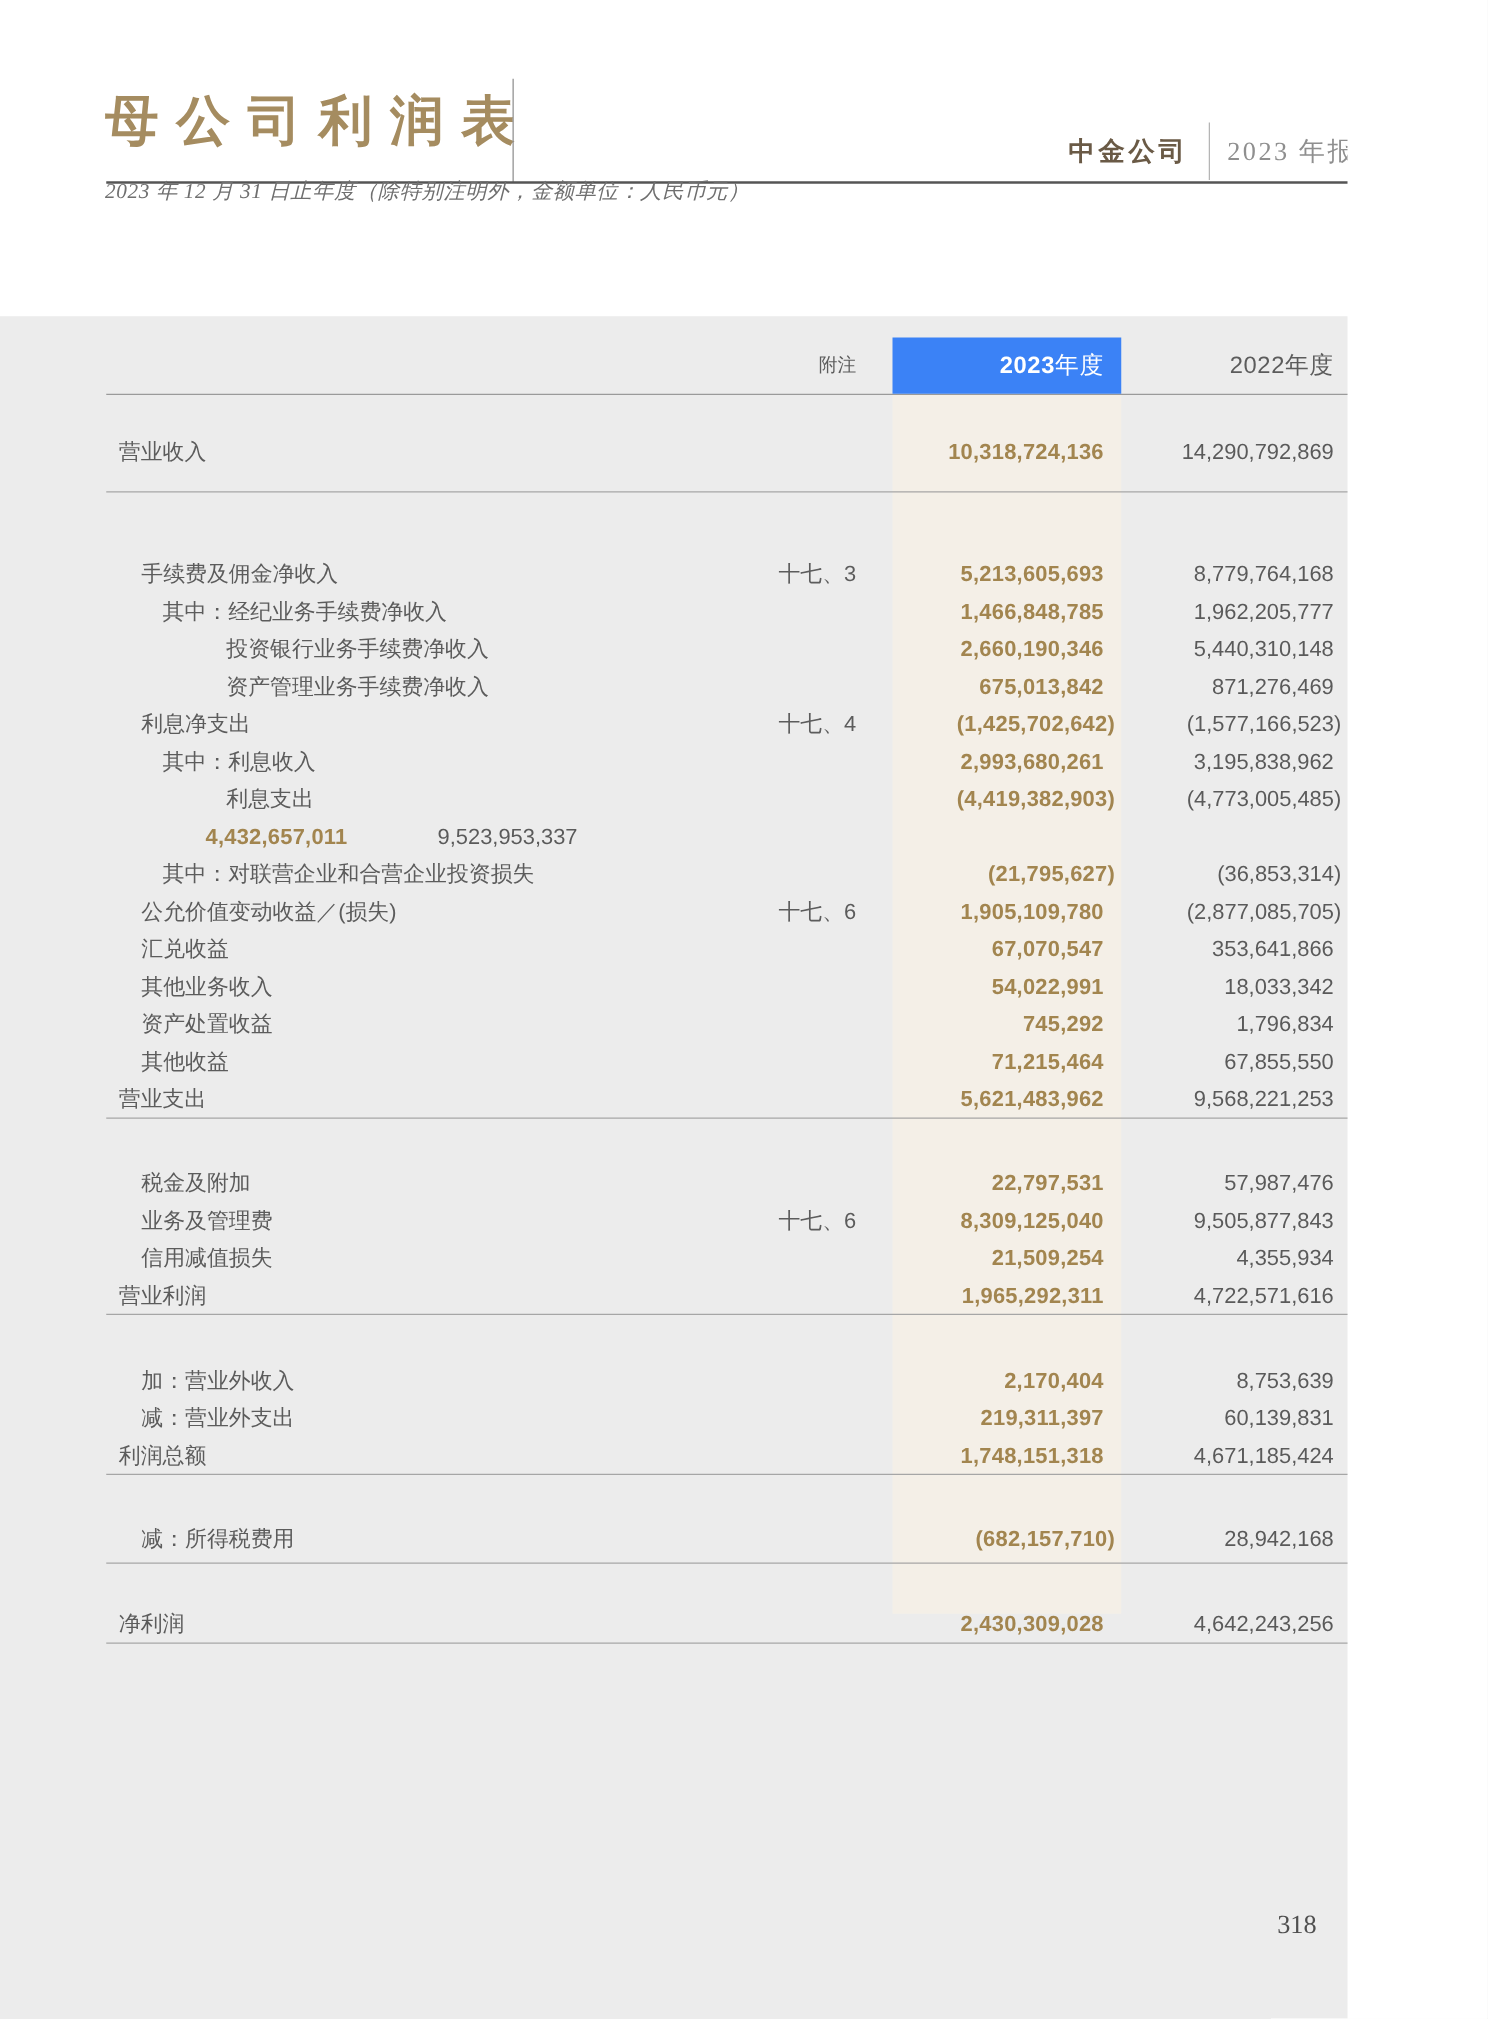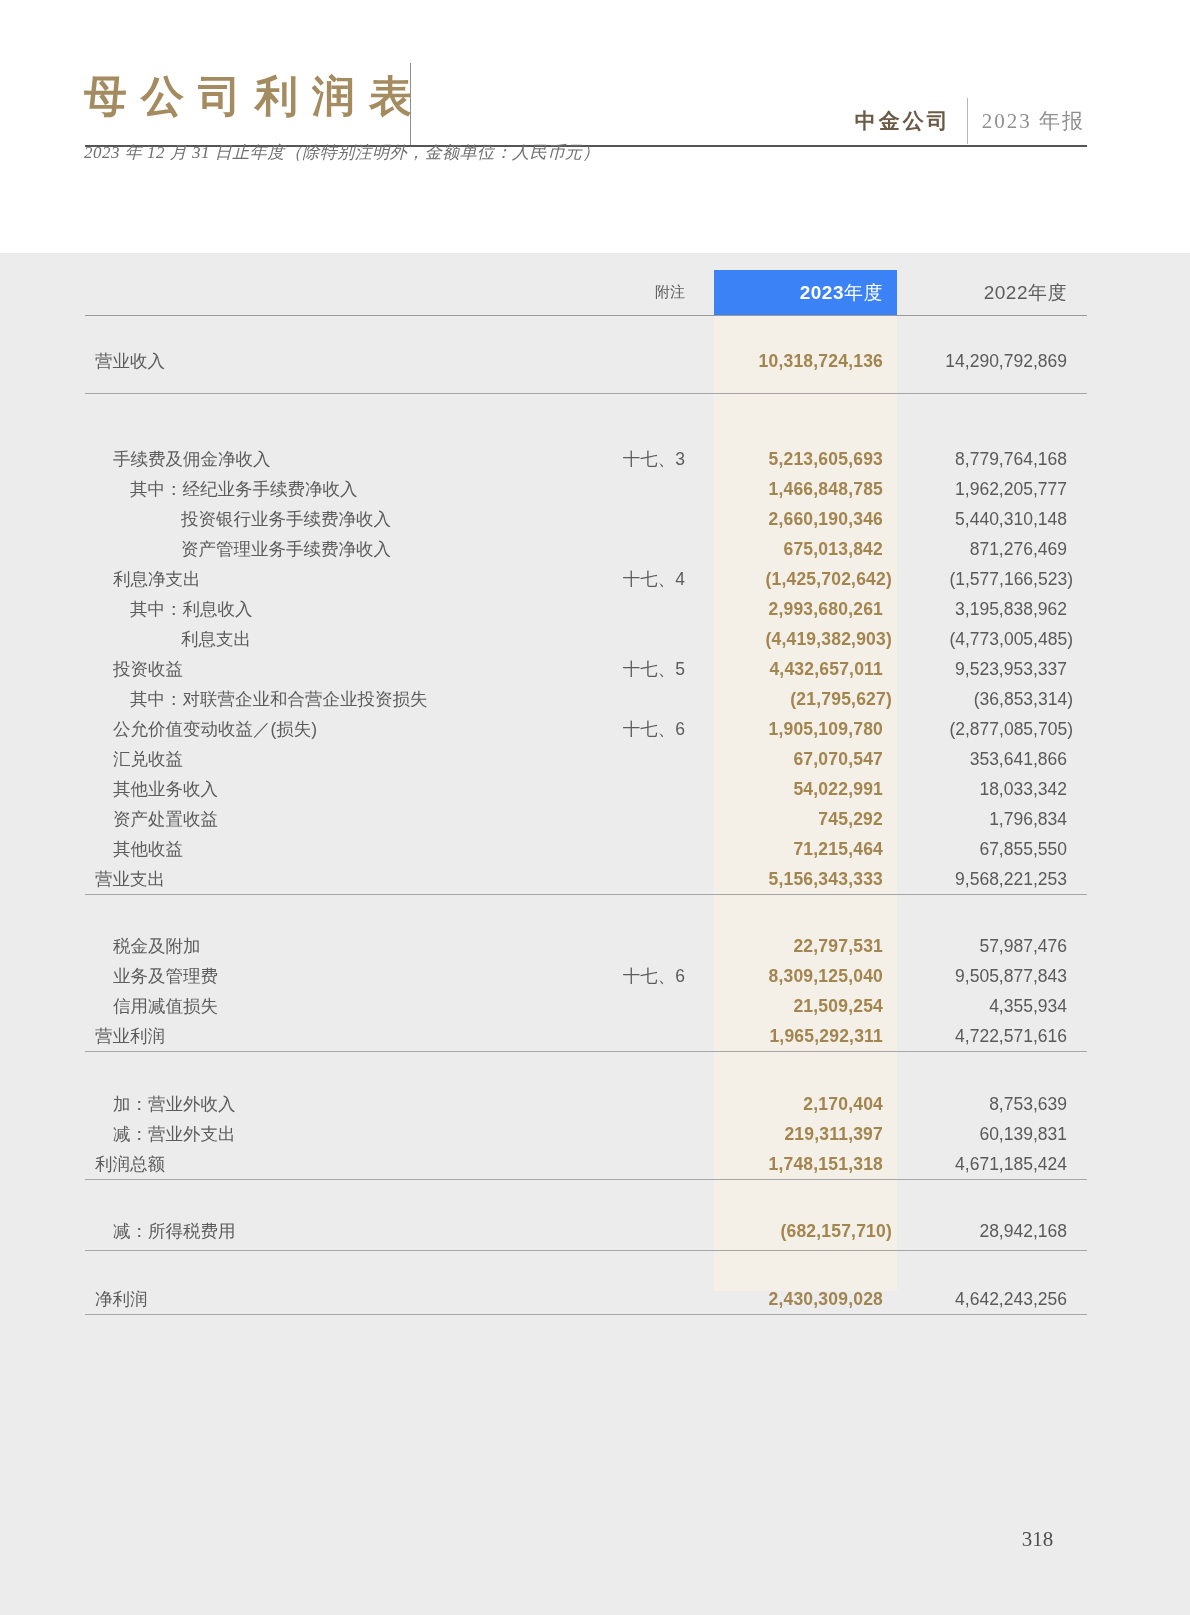--- a/index.html
+++ b/index.html
@@ -1,17 +1,17 @@
 <!DOCTYPE html>
 <html lang="zh"><head>
 <meta charset="utf-8">
 <style>
   html,body { margin:0; padding:0; background:#fff; }
   .page {
-    position:relative; width:1190px; height:1615px; background:#ffffff;
+    position:relative; width:1078px; height:1615px; background:#ffffff;
     font-family:"Liberation Sans", sans-serif; overflow:hidden;
   }
   .gray-bg { position:absolute; left:0; top:253px; width:1190px; height:1362px; background:#ececec; }
 
   
   .doc-title {
     position:absolute; left:84px; top:68px;
     font-family:"Liberation Serif", serif; font-weight:600;
     font-size:43px; color:#a58c60; letter-spacing:14px; white-space:nowrap;
   }
@@ -162,24 +162,20 @@
           </div>
           <div class="trow">
             <div class="c-label ind3">
               <span>利息支出</span>
               <span class="note"></span>
             </div>
             <div class="c-v23"><span class="neg">(4,419,382,903)</span></div>
             <div class="c-v22"><span class="neg">(4,773,005,485)</span></div>
           </div>
           <div class="trow">
-            <div class="c-label ind1">
-              <span>投资收益</span>
-              <span class="note">十七、5</span>
-            </div>
             <div class="c-v23"><span>4,432,657,011</span></div>
             <div class="c-v22"><span>9,523,953,337</span></div>
           </div>
           <div class="trow">
             <div class="c-label ind2">
               <span>其中：对联营企业和合营企业投资损失</span>
               <span class="note"></span>
             </div>
             <div class="c-v23"><span class="neg">(21,795,627)</span></div>
             <div class="c-v22"><span class="neg">(36,853,314)</span></div>
@@ -222,21 +218,21 @@
               <span class="note"></span>
             </div>
             <div class="c-v23"><span>71,215,464</span></div>
             <div class="c-v22"><span>67,855,550</span></div>
           </div>
           <div class="trow">
             <div class="c-label ind0">
               <span>营业支出</span>
               <span class="note"></span>
             </div>
-            <div class="c-v23"><span>5,156,343,333</span></div>
+            <div class="c-v23"><span>5,621,483,962</span></div>
             <div class="c-v22"><span>9,568,221,253</span></div>
           </div>
         </div>
         <div class="tgroup" style="padding-top: 36px; padding-bottom: 0px;">
           <div class="trow">
             <div class="c-label ind1">
               <span>税金及附加</span>
               <span class="note"></span>
             </div>
             <div class="c-v23"><span>22,797,531</span></div>

